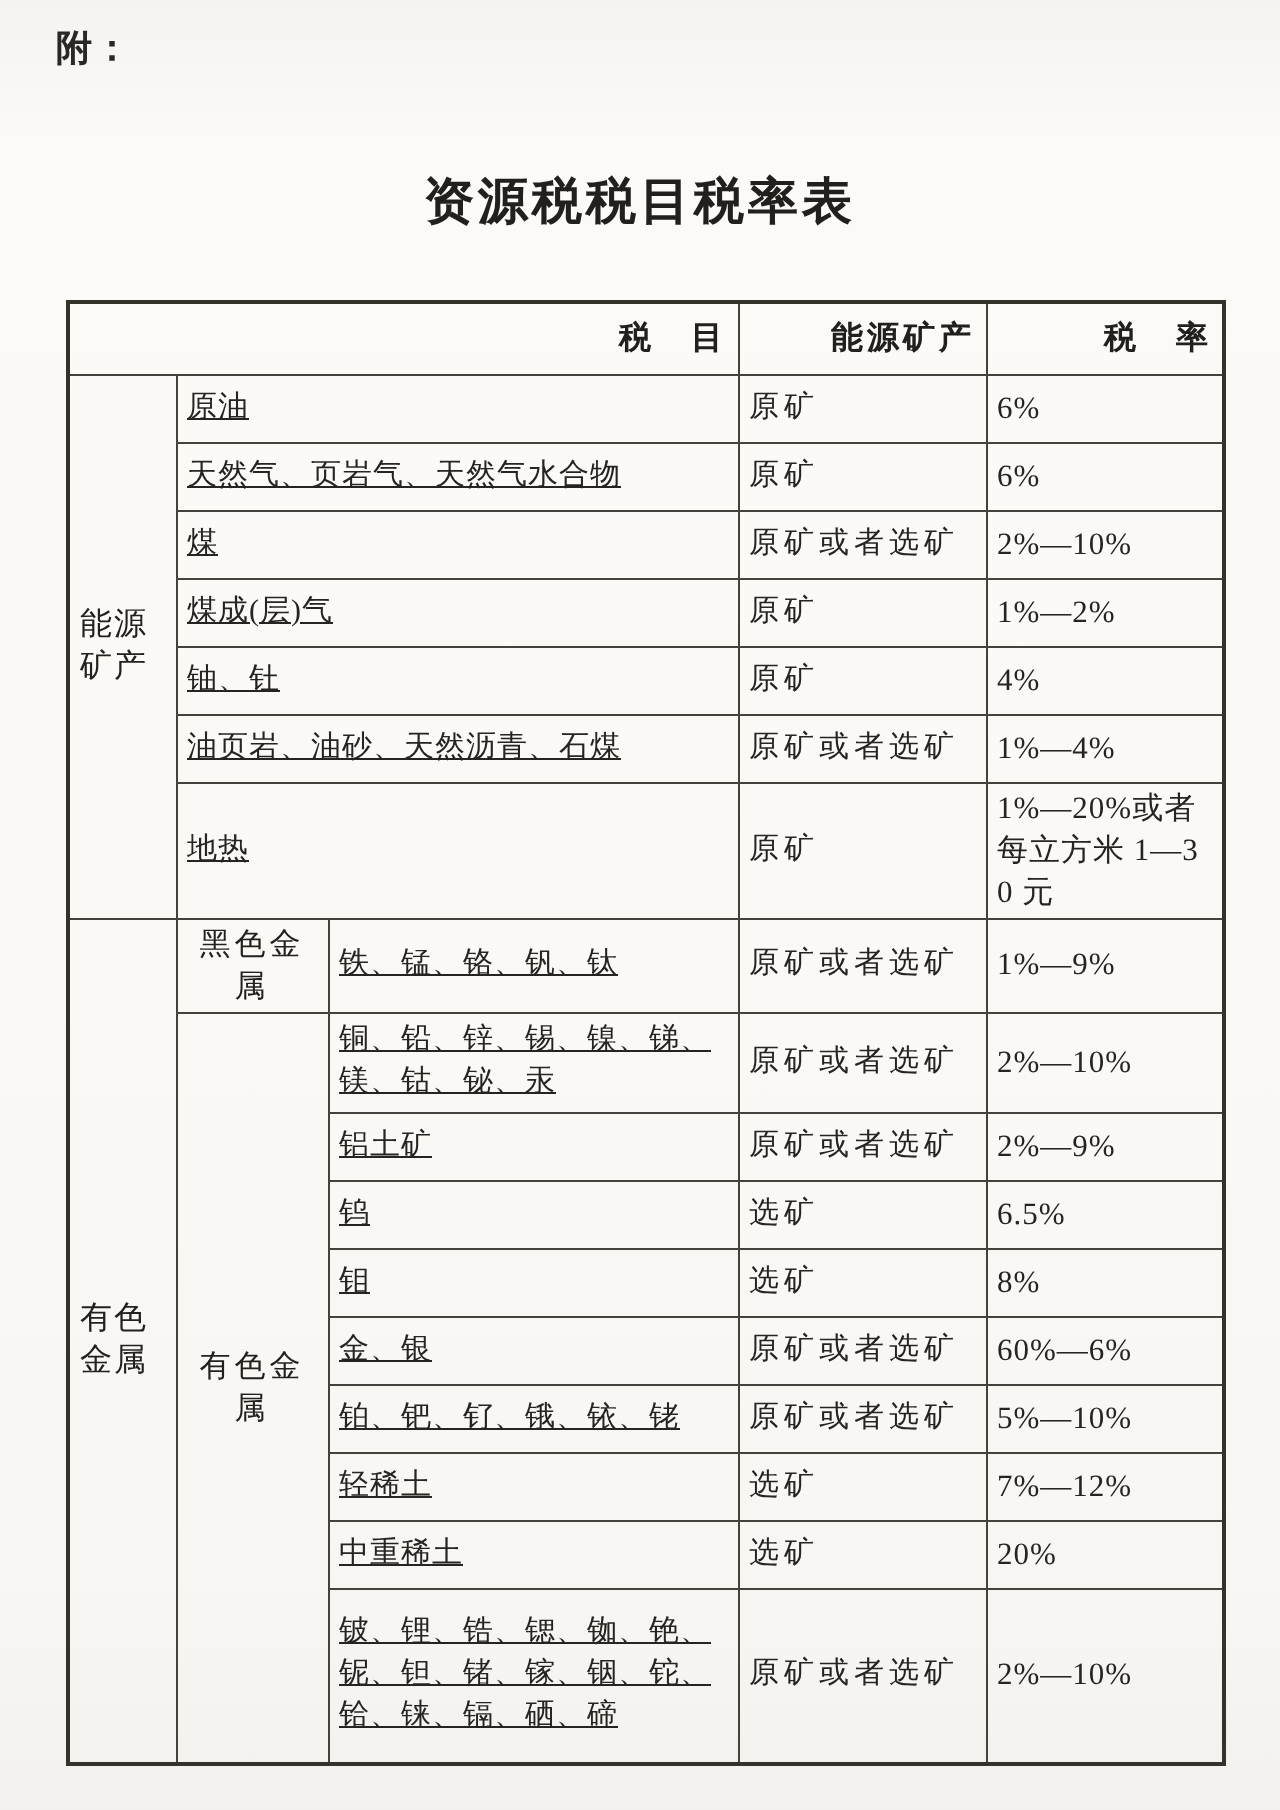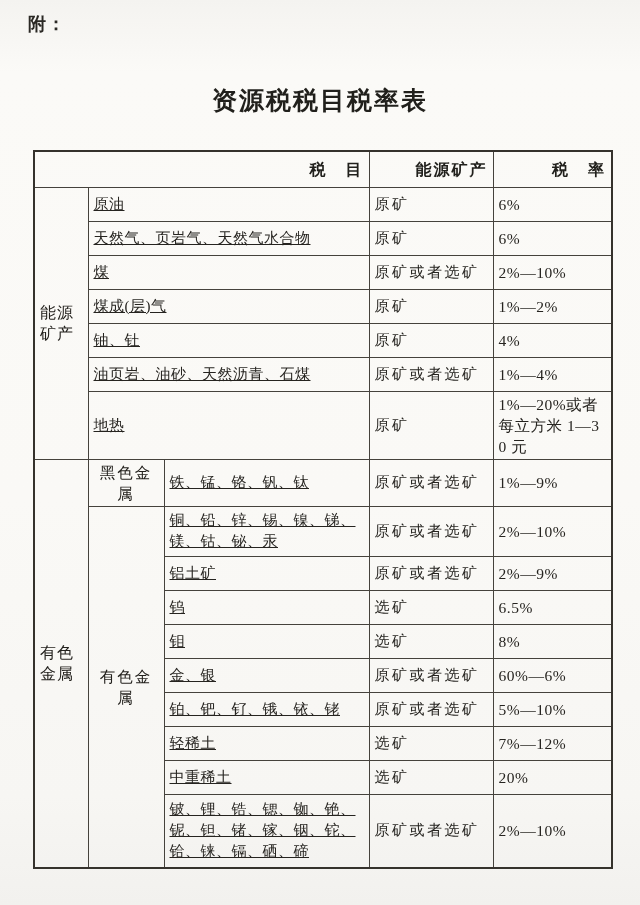--- a/index.html
+++ b/index.html
@@ -49,21 +49,21 @@
   }
   td.obj{
     text-align:left;padding-left:6px;letter-spacing:2.5px;margin-left:31px;
   }
   td.rate{
     text-align:left;padding-left:7px;padding-right:5px;
     letter-spacing:0.5px;word-break:break-all;line-height:21px;
     font-size:15.5px;
   }
   tr.h36{height:36px;} tr.h34{height:34px;} tr.h50{height:50px;}
-  tr.h66{height:66px;} tr.h74{height:74px;}
+  tr.h66{height:66px;} tr.h74{height:88px;}
 </style>
 </head>
 <body>
 
 <div class="page">
 
   <div class="attachment">附：</div>
 
   <div class="doc-title">资源税税目税率表</div>
 

